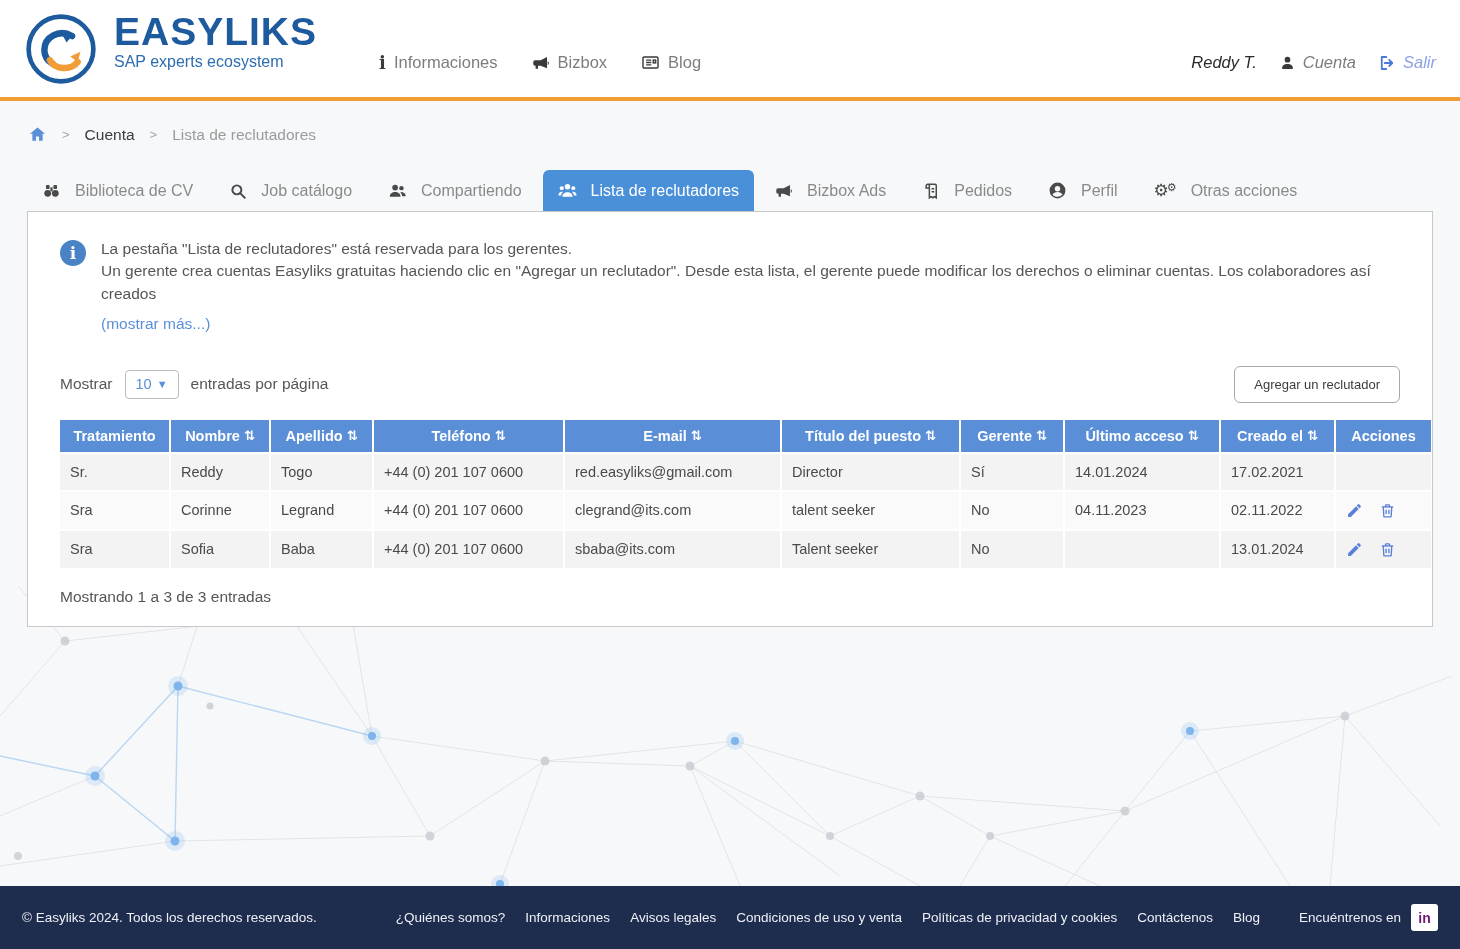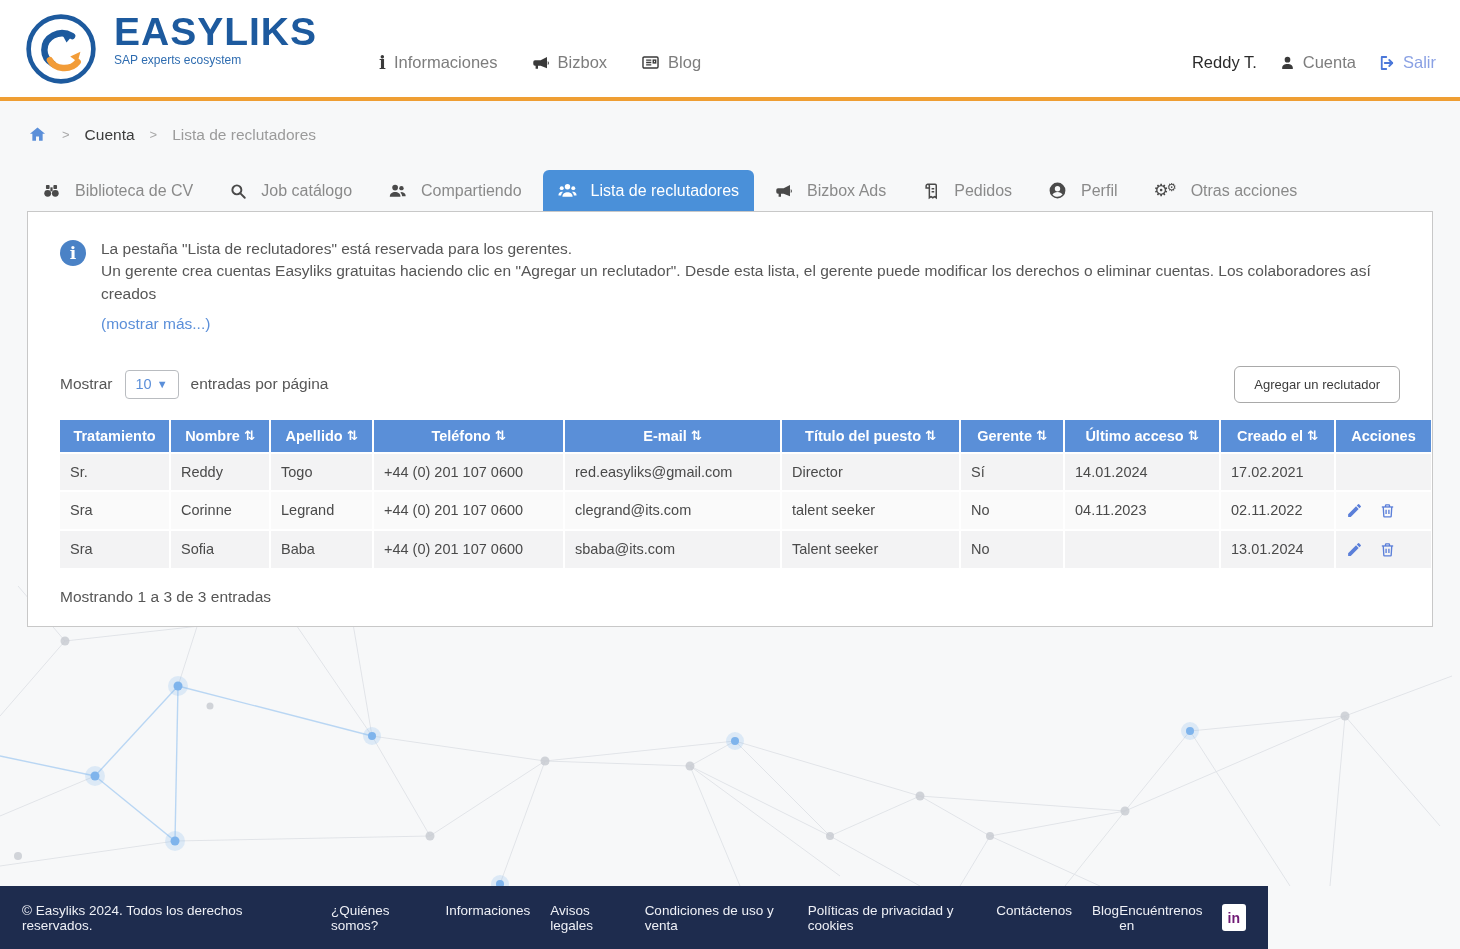--- a/index.html
+++ b/index.html
@@ -11,25 +11,25 @@
     position:relative;
   }
   
   .header {
     background:#fff; height:101px; border-bottom:4px solid #ef9e33;
     display:flex; align-items:center; padding:0 24px; position:relative; z-index:3;
   }
   .logo { display:flex; align-items:flex-start; gap:16px; cursor:pointer; }
   .logo-mark { width:74px; height:74px; }
   .logo-text-title { font-size:39px; font-weight:bold; color:#1d5a9e; letter-spacing:1px; line-height:1; }
-  .logo-text-sub { font-size:12px; color:#2e6cb0; margin-top:2px; }
+  .logo-text-sub { font-size:16px; color:#2e6cb0; margin-top:2px; }
   .main-nav { display:flex; gap:34px; margin-left:62px; margin-top:28px; }
   .nav-item { display:flex; align-items:center; gap:8px; font-size:16.5px; color:#7d7d7d; cursor:pointer; }
   .nav-item .icon { color:#3a3a3a; }
-  .user-area { margin-left:auto; display:flex; align-items:center; gap:22px; margin-top:28px; }
+  .user-area { margin-left:auto; display:flex; align-items:center; gap:22px; margin-top:28px;font-style:italic; }
   .user-name { font-size:16.5px; color:#2b2b2b; font-weight:500; }
   .user-link { display:flex; align-items:center; gap:7px; font-size:16.5px; color:#7d7d7d; cursor:pointer; }
   .user-link .icon { color:#3a3a3a; }
   .logout-link { color:#8aa1e4; }
   .logout-link .icon { color:#4a77d9; }
   .icon { display:inline-flex; }
   .icon svg { display:block; }
   .i-glyph { font-family:"DejaVu Serif", serif; font-weight:bold; font-size:18px; color:#3a3a3a; line-height:1; }
 
   
@@ -78,21 +78,21 @@
   tbody td:last-child { border-right:none; }
   tbody tr:nth-child(even) td { background:#fafafa; }
   .action-cell { display:flex; gap:16px; align-items:center; }
   .action-btn { color:#5b7fd9; cursor:pointer; background:none; border:none; padding:0; display:inline-flex; }
   .table-summary { margin-top:20px; font-size:15.5px; color:#565656; }
 
   
   .plexus { position:absolute; left:0; top:586px; width:1460px; height:300px; z-index:0; pointer-events:none; }
 
   
-  .footer { position:absolute; left:0; bottom:0; width:1268px; height:63px; background:#1e2c4e;
+  .footer { position:absolute; left:0; bottom:0; width:1460px; height:63px; background:#1e2c4e;
             display:flex; align-items:center; padding:0 22px; z-index:3; }
   .copyright { font-size:13.5px; color:#eef0f6; }
   .footer-nav { display:flex; gap:20px; margin-left:auto; margin-right:auto; padding-left:40px; }
   .footer-link { font-size:13.5px; color:#eef0f6; text-decoration:none; cursor:pointer; }
   .social { display:flex; align-items:center; gap:10px; }
   .social-label { font-size:13.5px; color:#eef0f6; }
   .linkedin-box { width:27px; height:27px; background:#fff; border-radius:3px; color:#701a75;
                   font-weight:bold; font-size:14px; display:flex; align-items:center; justify-content:center; cursor:pointer; }
 </style>
 </head>

